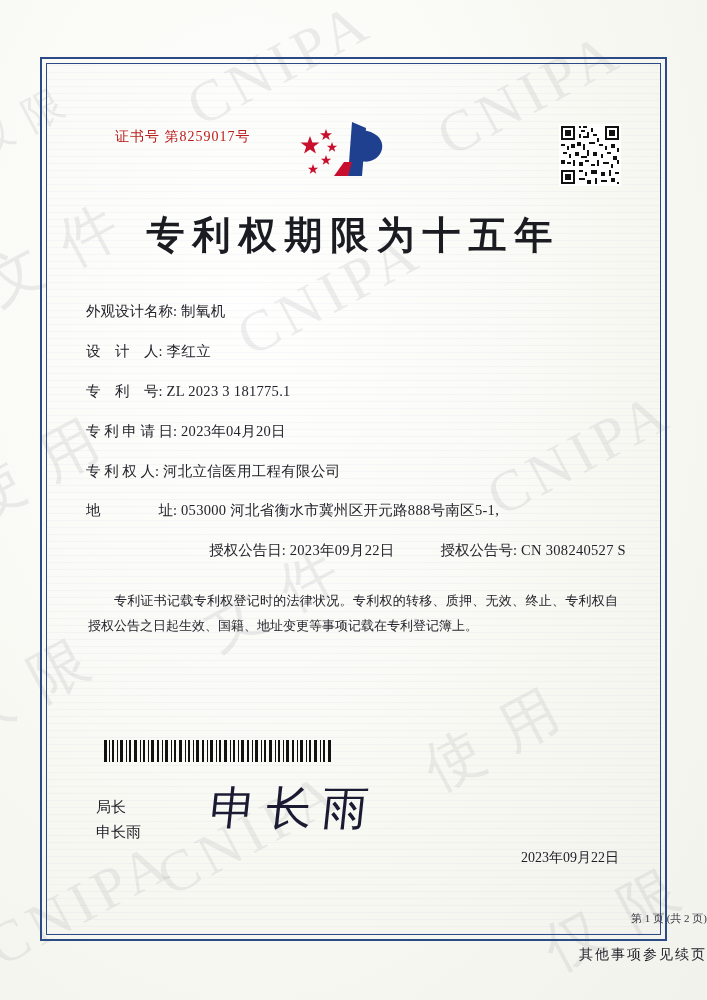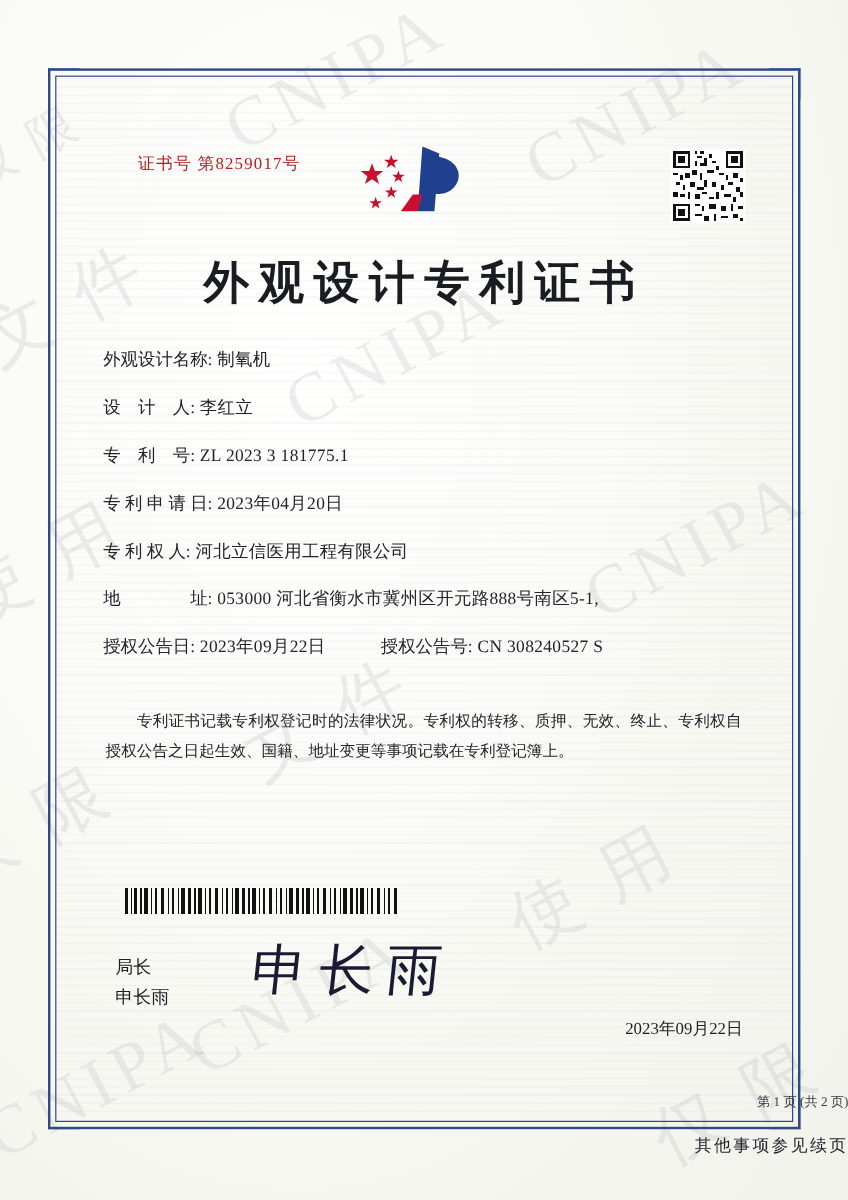--- a/index.html
+++ b/index.html
@@ -107,30 +107,31 @@
     left: 86px; top: 292px;
     width: 540px;
     font-size: 14.5px;
     color: #23232b;
   }
   .field-row {
     display: flex;
     align-items: baseline;
     margin-bottom: 22.5px;
     line-height: 1.2;
+    margin-top: 11px;
   }
   .field-label {
     white-space: nowrap;
     letter-spacing: 0px;
   }
   .field-value {
     margin-left: 4px;
     letter-spacing: 0.3px;
   }
-  .field-row.dual { justify-content: flex-start; }
+  .field-row.dual { justify-content: flex-end; }
   .field-row .second-label { margin-left: 46px; white-space: nowrap; }
 
   
   .body-text {
     position: absolute;
     left: 88px; top: 588px;
     width: 530px;
     font-size: 13px;
     line-height: 25px;
     color: #23232b;
@@ -303,21 +304,21 @@
         <rect x="10" y="27" width="3" height="1"></rect>
           <rect x="14" y="28" width="2" height="2"></rect>
           <rect x="18" y="27" width="1" height="3"></rect>
         <rect x="21" y="28" width="3" height="1"></rect>
           <rect x="26" y="27" width="2" height="2"></rect>
           <rect x="29" y="29" width="1" height="1"></rect>
       </g>
     </svg>
   </div>
 
-  <div class="doc-title">外观设计专利证书</div>
+  <div class="doc-title">专利权期限为十五年</div>
 
   <div class="fields">
     <div class="field-row">
       <span class="field-label">外观设计名称</span>
       <span>:</span>
       <span class="field-value">制氧机</span>
     </div>
     <div class="field-row">
       <span class="field-label">设　计　人</span>
       <span>:</span>

